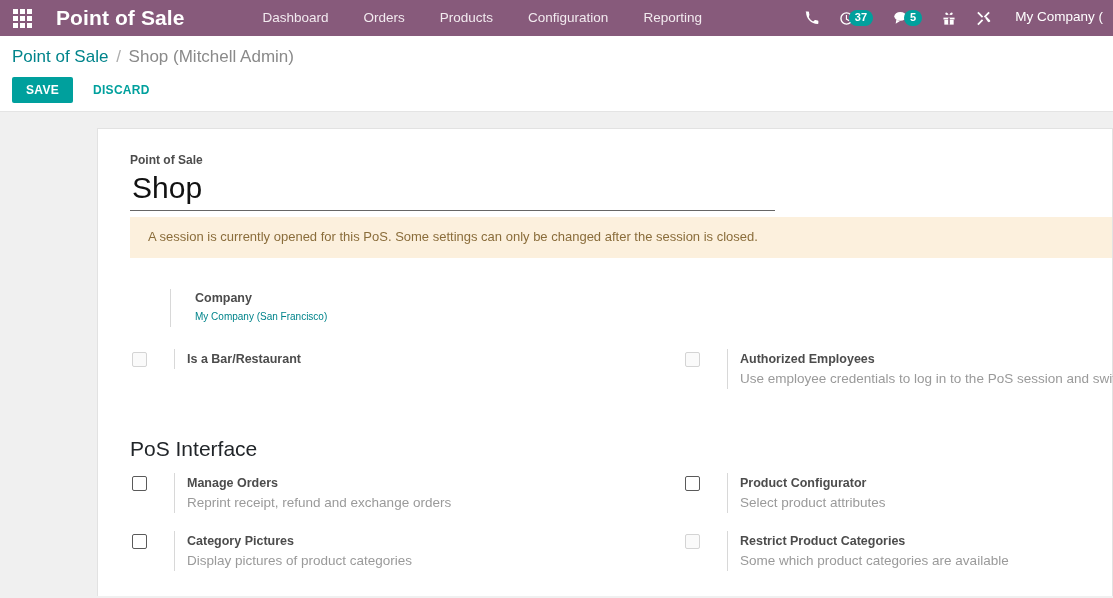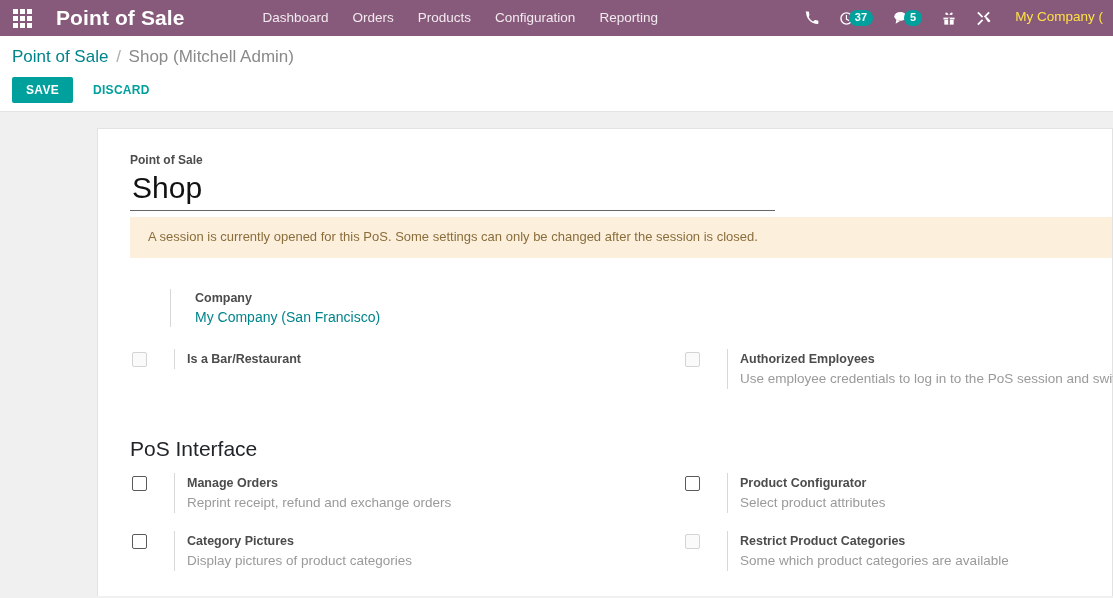--- a/index.html
+++ b/index.html
@@ -41,21 +41,21 @@
 
   .brand {
     color: #ffffff;
     font-size: 21px;
     font-weight: bold;
     letter-spacing: 0.1px;
     padding: 0 4px 0 12px;
     flex: none;
   }
 
-  .nav-menus { display: flex; align-items: center; margin-left: 62px; flex: none; }
+  .nav-menus { display: flex; align-items: center; margin-left: 62px; flex: none; gap: 11px; }
   .nav-menus .nav-item {
     color: #f2eaef;
     font-size: 13.5px;
     padding: 0 12px;
     line-height: 36px;
     cursor: pointer;
   }
 
   .nav-right {
     margin-left: auto;
@@ -79,21 +79,21 @@
     color: #ffffff;
     font-size: 11px;
     font-weight: bold;
     border-radius: 9px;
     padding: 1px 6px 2px;
     margin-left: -5px;
     line-height: 1.25;
     display: inline-block;
   }
   .user-menu {
-    color: #fde047;
+    color: #ffffff;
     font-size: 13.5px;
     padding: 0 10px 2px 14px;
     line-height: 36px;
     cursor: pointer;
   }
 
   
   .control-panel {
     background: #ffffff;
     padding: 10px 12px 8px 12px;
@@ -180,21 +180,21 @@
     border-left: 1px solid #d8d8d8;
     padding-left: 24px;
   }
   .bordered-field .bf-label {
     font-size: 12.5px;
     font-weight: bold;
     color: #4c4c4c;
     line-height: 18px;
   }
   .bordered-field .bf-value {
-    font-size: 14px;
+    font-size: 10px;
     color: #00848b;
     line-height: 20px;
     cursor: pointer;
   }
 
   
   .settings-grid {
     display: grid;
     grid-template-columns: 553px 1fr;
     margin-top: 22px;

